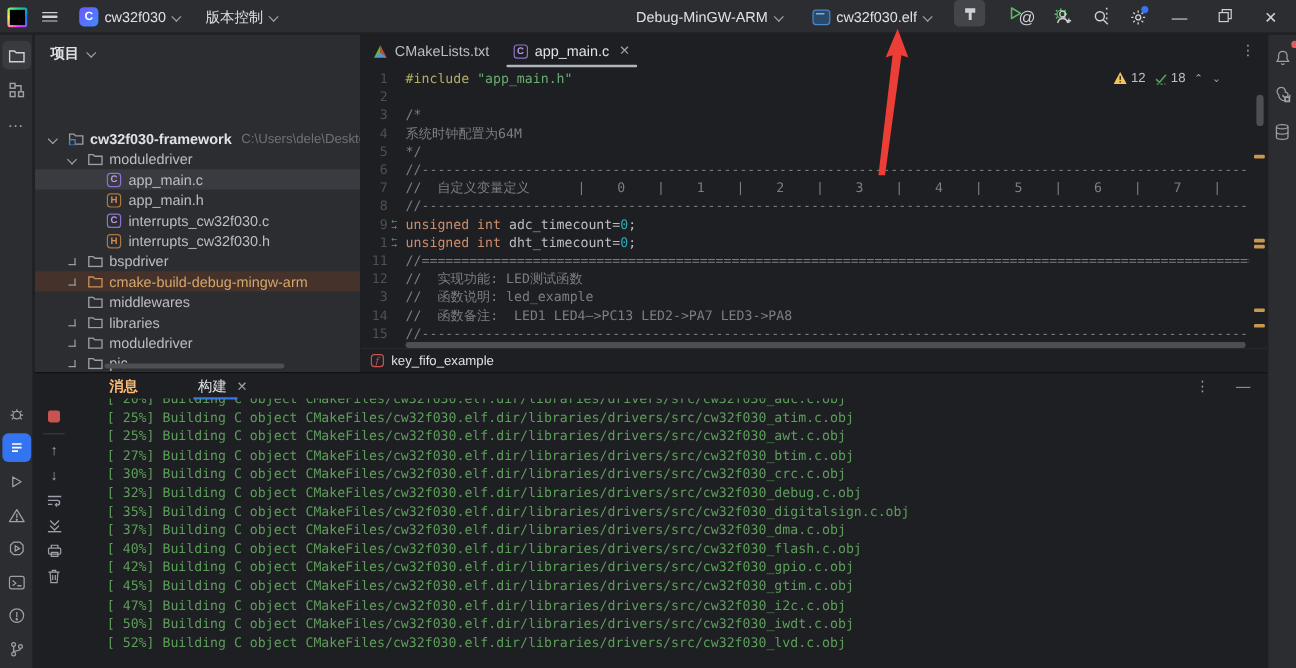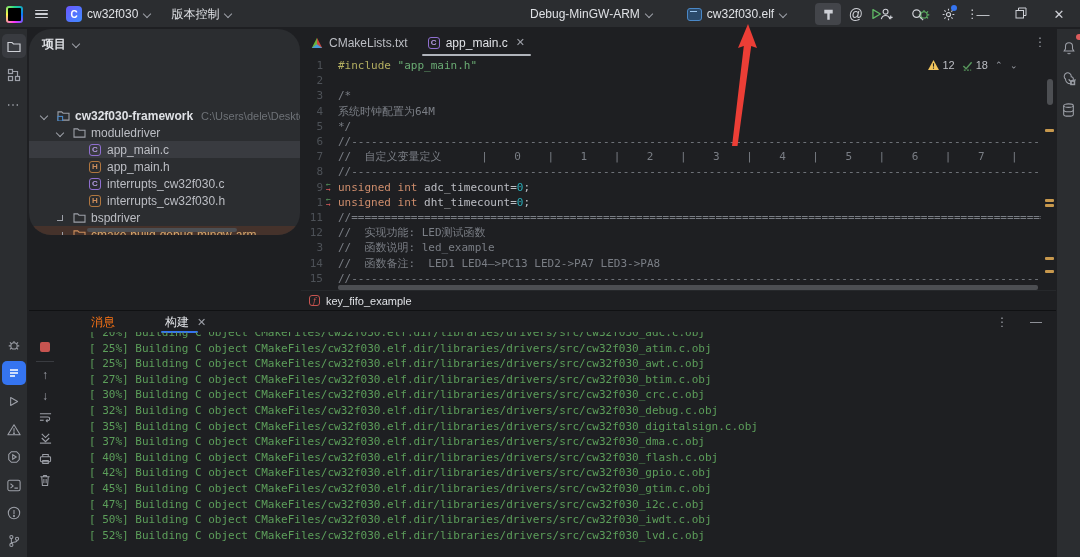--- a/index.html
+++ b/index.html
@@ -5,21 +5,21 @@
   * { margin:0; padding:0; box-sizing:border-box; }
   html,body { background:#17181b; }
   body { font-family:"Liberation Sans", sans-serif; }
   .app { position:relative; width:1080px; height:557px; background:#1e1f22; overflow:hidden;
          color:#bcbec4; font-size:12px; }
 
   
   .titlebar { position:absolute; left:0; top:0; width:1080px; height:28px; background:#2b2d30;
               border-bottom:1px solid #1e1f22; z-index:5; }
   .tb-left { position:absolute; left:6px; top:0; height:28px; display:flex; align-items:center; gap:8px; }
-  .tb-center { position:absolute; left:524px; top:0; height:28px; display:flex; align-items:center; gap:22px; }
+  .tb-center { position:absolute; left:524px; top:0; height:28px; display:flex; gap:12px; }
   .tb-right { position:absolute; right:10px; top:0; height:28px; display:flex; align-items:center; gap:16px; }
   .tb-item { display:flex; align-items:center; gap:5px; padding:3px 6px; border-radius:4px; color:#dfe1e5; cursor:default; }
   .logo { width:17px; height:17px; border-radius:3px; background:#000;
           border:2px solid transparent;
           background-image:linear-gradient(#000,#000), conic-gradient(#21d789,#087cfa,#fc31fe,#fcf84a,#21d789);
           background-origin:border-box; background-clip:content-box,border-box; }
   .hamburger { display:flex; flex-direction:column; gap:2px; padding:4px; }
   .hamburger i { display:block; width:13px; height:1.6px; background:#ced0d6; border-radius:1px; }
   .proj-badge { width:16px; height:16px; border-radius:4px; background:linear-gradient(135deg,#6b57ff,#3f8cff);
                 color:#fff; font-size:10px; font-weight:bold; display:flex; align-items:center; justify-content:center; }
@@ -47,21 +47,21 @@
   .stripe-bottom { display:flex; flex-direction:column; align-items:center; padding-bottom:4px; }
   .stripe-bottom .stripe-btn { margin-top:4px; }
   .dots { color:#9da0a8; font-size:13px; letter-spacing:1px; }
 
   
   .right-stripe { position:absolute; right:0; top:29px; width:24px; height:528px; background:#2b2d30;
                   border-left:1px solid #1e1f22; display:flex; flex-direction:column; align-items:center; z-index:4; }
   .right-stripe .stripe-btn { margin-top:7px; position:relative; }
 
   
-  .project-panel { position:absolute; left:29px; top:29px; width:271px; height:206px; background:#2b2d30; overflow:hidden;border-radius:22px; }
+  .project-panel { position:absolute; left:29px; top:29px; width:271px; height:281px; background:#2b2d30; overflow:hidden; }
   .pp-header { height:30px; display:flex; align-items:center; gap:6px; padding-left:13px; color:#dfe1e5; font-weight:bold; }
   .tree { position:relative; }
   .tree-row { height:17px; display:flex; align-items:center; gap:4px; white-space:nowrap; overflow:hidden; color:#bcbec4; }
   .tree-row.sel { background:#393b40; }
   .tree-row.exc { background:#45322b; }
   .tree-row.exc .t-label { color:#d5a56b; }
   .t-chev { width:14px; height:14px; flex:0 0 14px; display:flex; align-items:center; justify-content:center; }
   .t-icon { width:16px; height:14px; flex:0 0 16px; display:flex; align-items:center; justify-content:center; }
   .t-label.root { font-weight:bold; color:#dfe1e5; }
   .t-path { color:#6e7277; font-size:11px; margin-left:4px; }
@@ -97,21 +97,21 @@
   .ed-vthumb { position:absolute; right:3px; top:50px; width:6px; height:26px; background:#4d4f53; border-radius:3px; }
   .mark { position:absolute; right:2px; width:9px; height:2.5px; background:#c7984d; border-radius:1px; }
   .breadcrumbs { position:absolute; left:0; bottom:0; width:100%; height:20px; display:flex; align-items:center; gap:6px;
                  padding-left:8px; background:#1e1f22; border-top:1px solid #26282b; font-size:11px; color:#dfe1e5; }
   .f-chip { width:11px; height:11px; border:1px solid #c75450; color:#c75450; border-radius:3px; font-size:8px;
             display:flex; align-items:center; justify-content:center; font-style:italic; font-family:"DejaVu Serif",serif; }
 
   
   .build-panel { position:absolute; left:29px; top:310px; width:1027px; height:247px; background:#1e1f22; border-top:1px solid #101113; }
   .bp-header { height:22px; display:flex; align-items:center; gap:8px; padding-left:62px; position:relative; }
-  .bp-title { color:#f97316; font-weight:normal; }
+  .bp-title { color:#fdba74; font-weight:bold; }
   .bp-tab { display:flex; align-items:center; gap:6px; color:#dfe1e5; height:100%; padding:0 6px; position:relative; margin-left:36px; }
   .bp-tab::after { content:""; position:absolute; left:2px; right:14px; bottom:0; height:2.5px; background:#3574f0; border-radius:2px; }
   .bp-right { position:absolute; right:14px; top:0; height:100%; display:flex; align-items:center; gap:22px; color:#9da0a8; }
   .bp-toolbar { position:absolute; left:0; top:26px; width:32px; display:flex; flex-direction:column; align-items:center; }
   .bp-toolbar .icon-btn { width:22px; height:20px; margin-bottom:1px; }
   .stop-sq { width:10px; height:10px; background:#c75450; border-radius:2px; }
   .tb-divider { width:18px; height:1px; background:#393b40; margin:3px 0; }
   .build-output { position:absolute; left:60px; top:21px; right:4px; bottom:0; overflow:hidden;
                   font-family:"DejaVu Sans Mono", monospace; font-size:11px; line-height:15.6px; color:#5c9e5a; white-space:pre; }
   .build-output .out-line:first-child { margin-top:-7px; }

